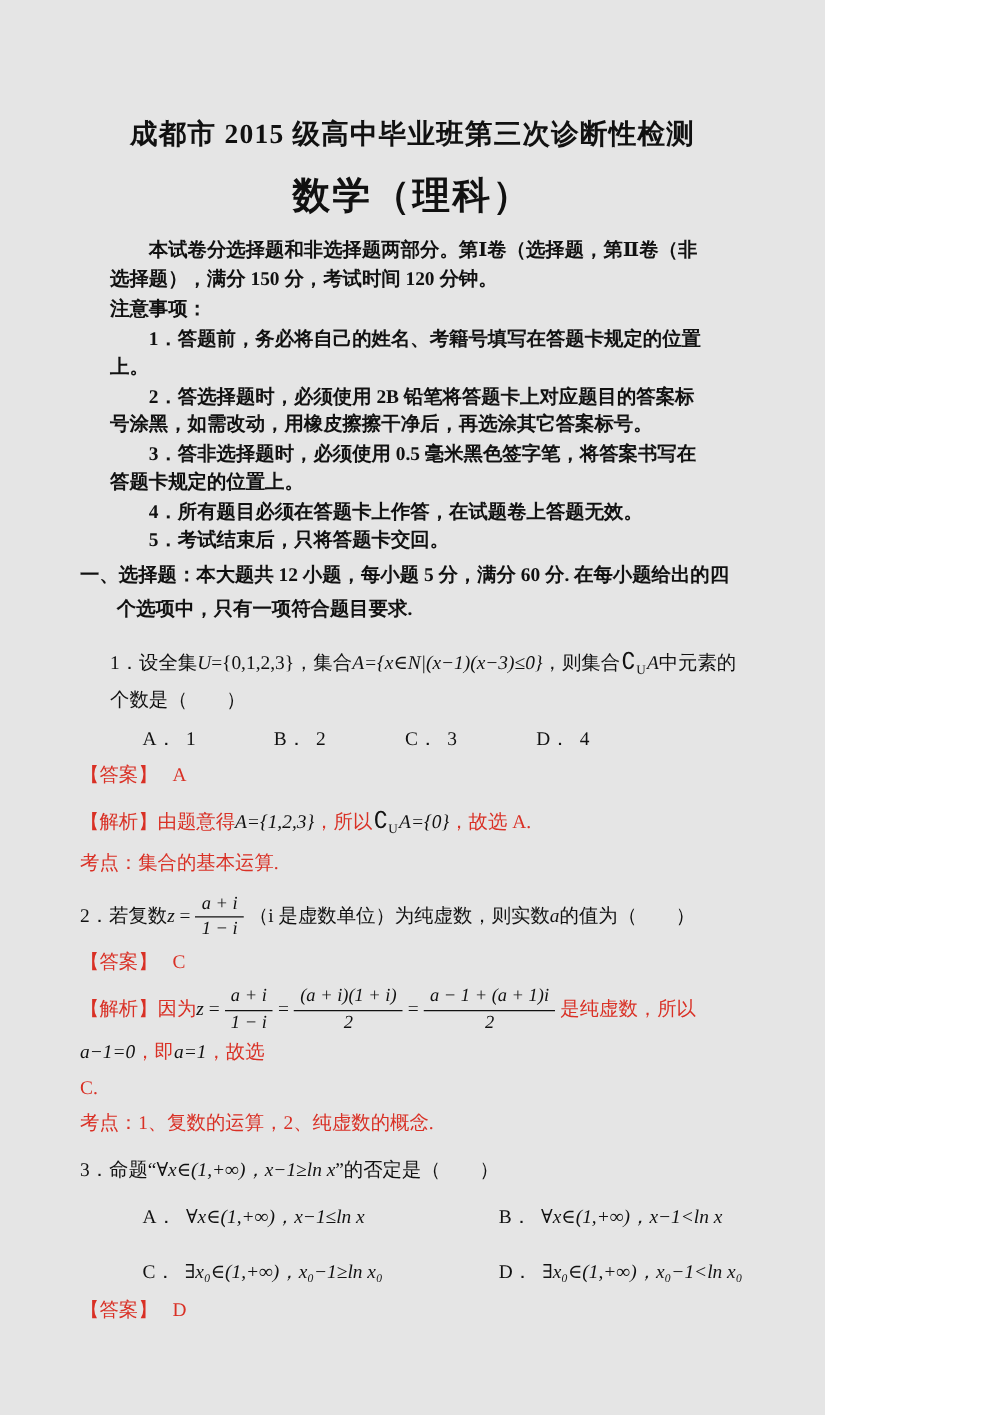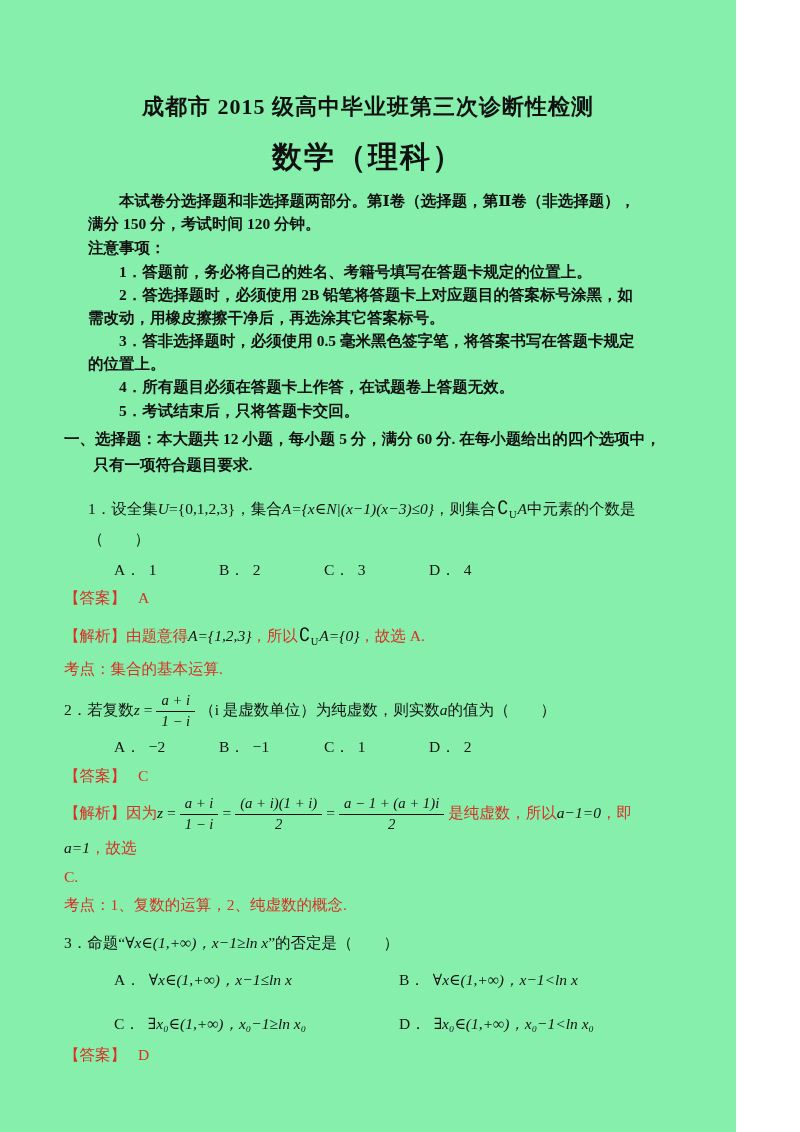--- a/index.html
+++ b/index.html
@@ -5,24 +5,24 @@
   :root { --red: #d93025; --ink: #111111; }
   * { box-sizing: border-box; }
   html, body { margin: 0; padding: 0; background: #ffffff; }
   body {
     width: 800px; height: 1132px;
     font-family: "Liberation Serif", "DejaVu Serif", serif;
     color: var(--ink);
   }
   .page {
     position: relative;
-    width: 736px; height: 1132px;
+    width: 660px; height: 1132px;
     padding: 92px 64px 4px 64px;
     overflow: hidden;
-    background: #86efac;
+    background: #e5e5e5;
     font-size: 15.5px;
     line-height: 1.45;
   }
   .b { font-weight: 700; }
   .red { color: var(--red); }
   .m { font-style: italic; }
   .t1 { margin: 0; font-size: 22px; line-height: 1.4; text-align: center; font-weight: 700; letter-spacing: 1px; }
   .t2 { margin: 12px 0 0 0; font-size: 30px; line-height: 1.45; text-align: center; font-weight: 700; letter-spacing: 2px; }
   .intro { margin: 12px 26px 0 24px; text-indent: 2em; }
   .noteT { margin: 2px 0 0 24px; }
@@ -84,26 +84,20 @@
   </div>
   <p class="ans red"><span>【答案】</span><span class="aval">A</span></p>
   <p class="ana">
     <span class="red">【解析】</span><span class="red">由题意得</span><span class="m">A={1,2,3}</span><span class="red">，所以</span><span class="comp"><span class="cc">∁</span><sub>U</sub></span><span class="m">A={0}</span><span class="red">，故选 A.</span>
   </p>
   <p class="kd red">考点：集合的基本运算.</p>
 
   <p class="stem">
     <span>2．若复数</span><span class="m">z</span> <span>=</span><span class="frac"><span class="num">a + i</span><span class="den">1 − i</span></span><span>（i 是虚数单位）为纯虚数，则实数</span><span class="m">a</span><span>的值为（　　）</span>
   </p>
-  <div class="opts4">
-    <span class="opt"><span class="lb">A．</span><span>−2</span></span>
-    <span class="opt"><span class="lb">B．</span><span>−1</span></span>
-    <span class="opt"><span class="lb">C．</span><span>1</span></span>
-    <span class="opt"><span class="lb">D．</span><span>2</span></span>
-  </div>
   <p class="ans red"><span>【答案】</span><span class="aval">C</span></p>
   <p class="ana">
     <span class="red">【解析】</span><span class="red">因为</span><span class="m">z</span> <span>=</span><span class="frac"><span class="num">a + i</span><span class="den">1 − i</span></span><span>=</span><span class="frac"><span class="num">(a + i)(1 + i)</span><span class="den">2</span></span><span>=</span><span class="frac"><span class="num">a − 1 + (a + 1)i</span><span class="den">2</span></span><span class="red">是纯虚数，所以</span><span class="m">a−1=0</span><span class="red">，即</span><span class="m">a=1</span><span class="red">，故选</span>
   </p>
   <p class="contC red">C.</p>
   <p class="kd red">考点：1、复数的运算，2、纯虚数的概念.</p>
 
   <p class="stem">
     <span>3．命题</span><span>“</span><span class="m">∀x∈(1,+∞)，x−1≥ln x</span><span>”的否定是（　　）</span>
   </p>

